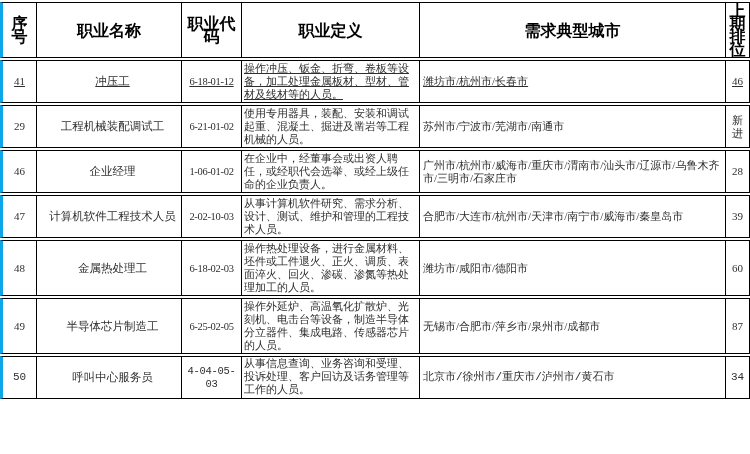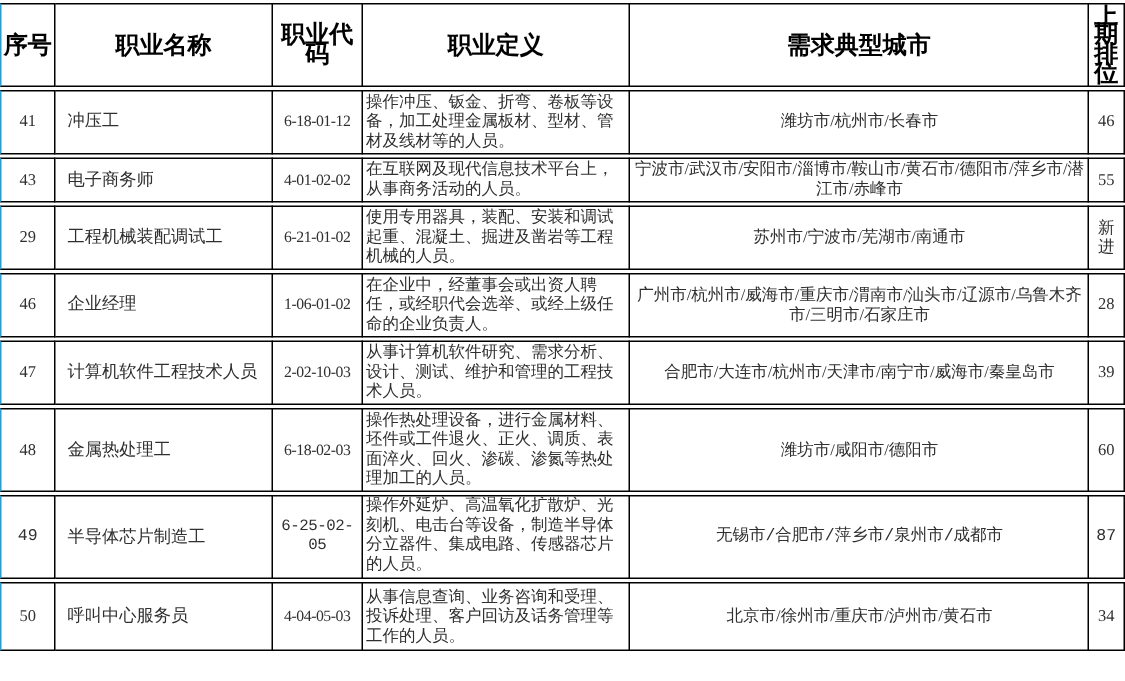--- a/index.html
+++ b/index.html
@@ -32,45 +32,45 @@
   col.c-rank     { width: 24px; }
 
   th, td {
     border: 1px solid #000000;
     border-left: none;
     box-sizing: border-box;
     overflow: hidden;
     color: #2f2f2f;
     vertical-align: middle;
   }
-  th:first-child, td:first-child { border-left: 1px solid #0ea5e9; }
+  th:first-child, td:first-child { border-left: 3px solid #0ea5e9; }
 
   thead th {
     height: 30px;
     font-size: 16px;
     font-weight: bold;
     color: #000000;
     text-align: center;
     line-height: 13px;
     padding: 1px;
   }
 
   tbody td {
     font-size: 11px;
     line-height: 13px;
   }
   td.col-no   { text-align: center; }
-  td.col-name { text-align: left; padding-left: 8px; font-size: 11.5px; }
+  td.col-name { text-align: center; padding-left: 8px; font-size: 11.5px; }
   td.col-code { text-align: center; font-size: 10.5px; letter-spacing: -0.3px; margin-left: 28px; }
   td.col-definition { text-align: left; padding: 1px 2px; }
-  td.col-cities { text-align: center; padding-left: 3px; padding-right: 2px; }
+  td.col-cities { text-align: left; padding-left: 3px; padding-right: 2px; }
   td.col-rank { text-align: center; }
 
   
-  tbody tr:nth-child(1)  td { height: 38px; }
+  tbody tr:nth-child(1)  td { height: 38px; text-decoration: underline; }
   tbody tr:nth-child(2)  td { height: 28px; }
   tbody tr:nth-child(3)  td { height: 27px; }
   tbody tr:nth-child(4)  td { height: 29px; }
   tbody tr:nth-child(5)  td { height: 40px; }
   tbody tr:nth-child(6)  td { height: 42px; }
   tbody tr:nth-child(7)  td { height: 41px; font-family: Liberation Mono, monospace; }
   tbody tr:nth-child(8)  td { height: 46px; }
   tbody tr:nth-child(9)  td { height: 49px; }
   tbody tr:nth-child(10) td { height: 41px; }
 </style>
@@ -98,28 +98,20 @@
       </tr>
     </thead>
     <tbody>
         <tr>
           <td class="col-no">41</td>
           <td class="col-name">冲压工</td>
           <td class="col-code">6-18-01-12</td>
           <td class="col-definition">操作冲压、钣金、折弯、卷板等设备，加工处理金属板材、型材、管材及线材等的人员。</td>
           <td class="col-cities">潍坊市/杭州市/长春市</td>
           <td class="col-rank">46</td>
-        </tr>
-        <tr>
-          <td class="col-no">43</td>
-          <td class="col-name">电子商务师</td>
-          <td class="col-code">4-01-02-02</td>
-          <td class="col-definition">在互联网及现代信息技术平台上，从事商务活动的人员。</td>
-          <td class="col-cities">宁波市/武汉市/安阳市/淄博市/鞍山市/黄石市/德阳市/萍乡市/潜江市/赤峰市</td>
-          <td class="col-rank">55</td>
         </tr>
         <tr>
           <td class="col-no">29</td>
           <td class="col-name">工程机械装配调试工</td>
           <td class="col-code">6-21-01-02</td>
           <td class="col-definition">使用专用器具，装配、安装和调试起重、混凝土、掘进及凿岩等工程机械的人员。</td>
           <td class="col-cities">苏州市/宁波市/芜湖市/南通市</td>
           <td class="col-rank">新进</td>
         </tr>
         <tr>

